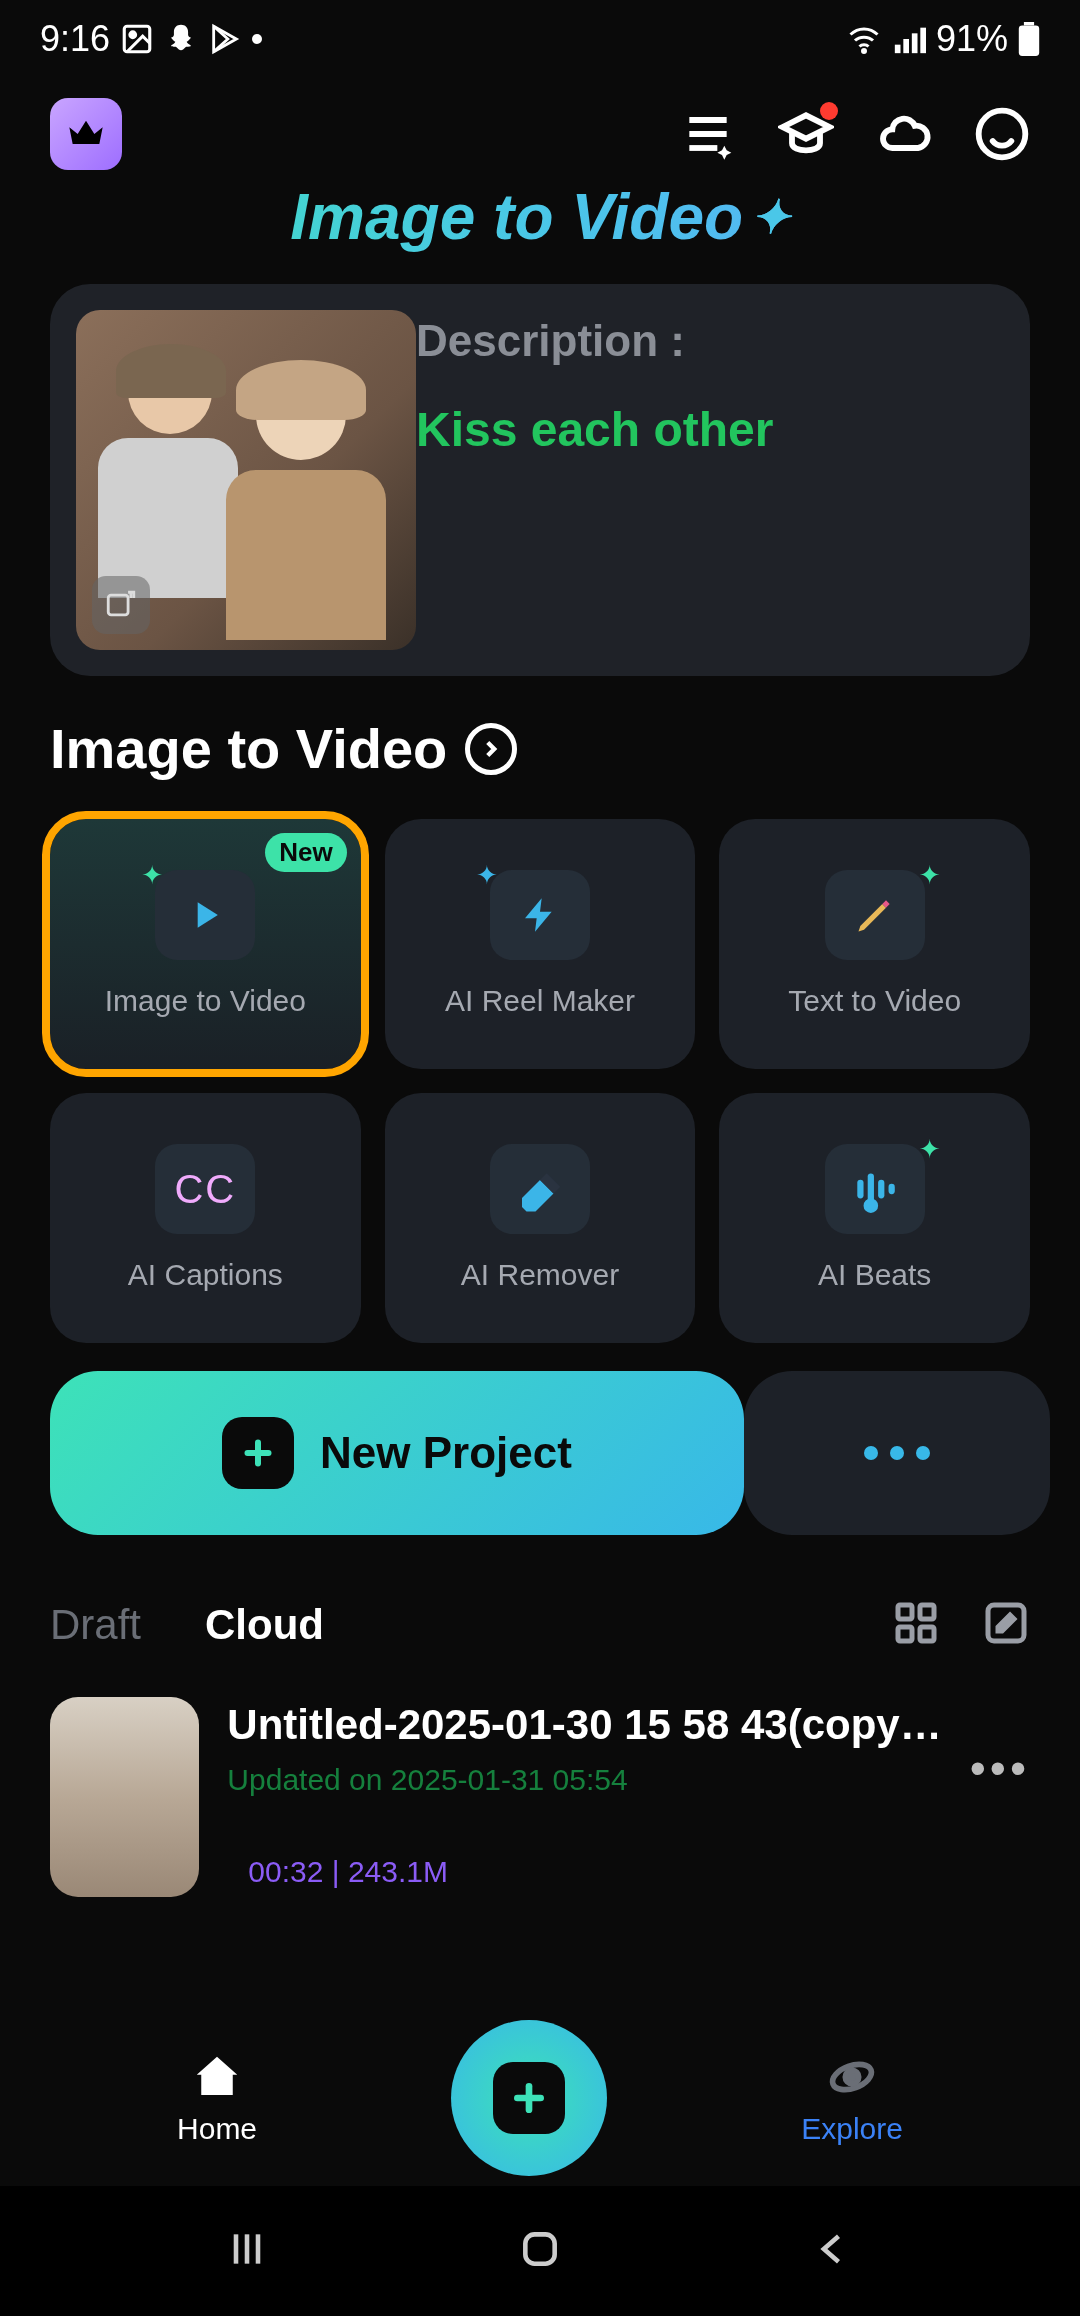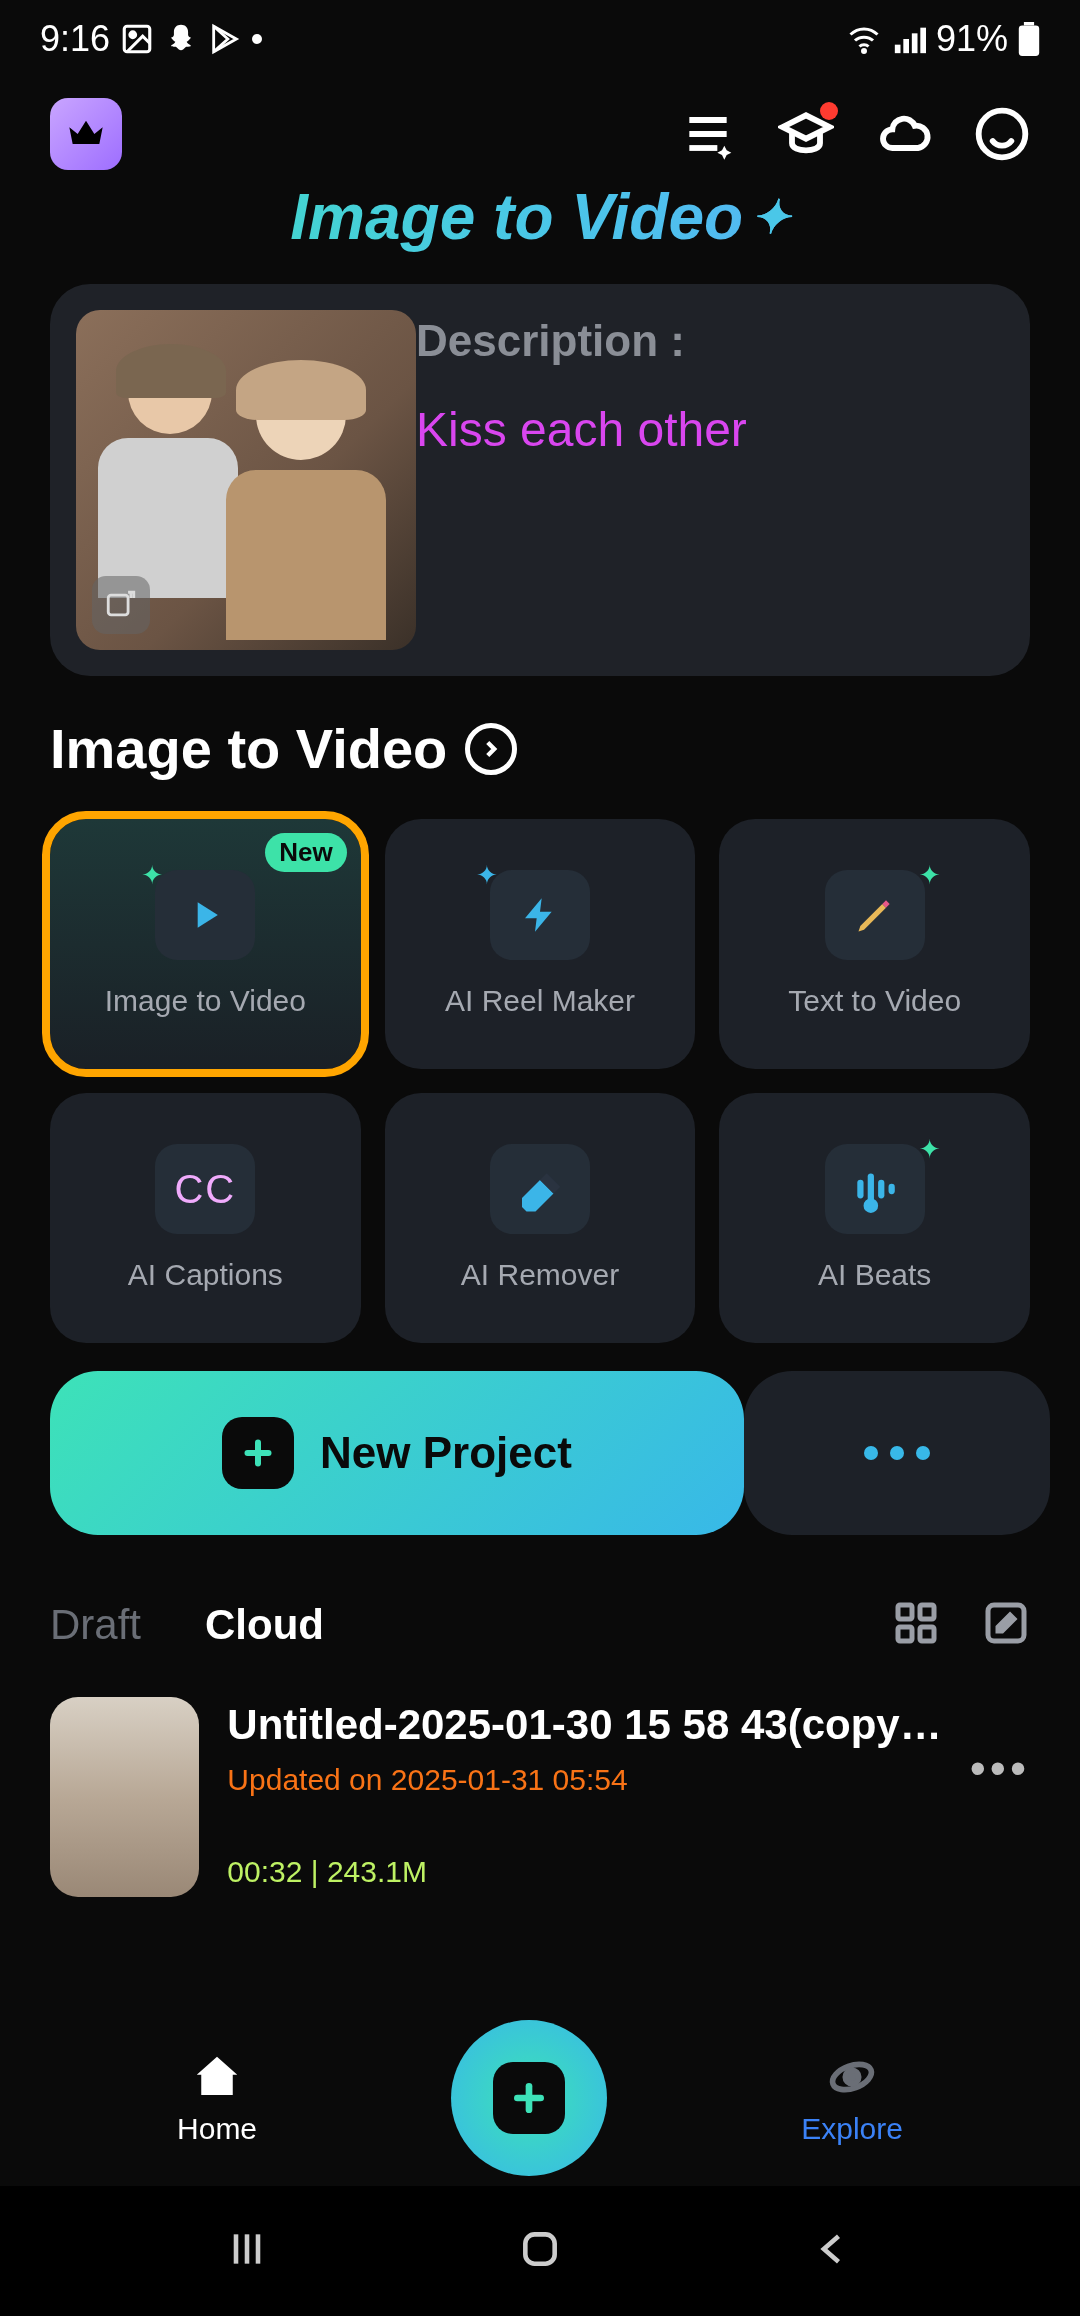--- a/index.html
+++ b/index.html
@@ -81,21 +81,21 @@
 .promo-overlay-icon {
   position: absolute; bottom: 16px; left: 16px;
   width: 58px; height: 58px;
   background: rgba(100,100,100,0.55);
   border-radius: 14px;
   display: flex; align-items: center; justify-content: center;
   color: #ddd; font-size: 30px;
 }
 .promo-text { padding-top: 6px; }
 .promo-label { color: #8a8e96; font-size: 44px; font-weight: 600; }
-.promo-desc { color: #d946ef; font-size: 48px; font-weight: 400; margin-top: 36px; }
+.promo-desc { color: #22c55e; font-size: 48px; font-weight: 700; margin-top: 36px; }
 
 
 .section-title {
   display: flex; align-items: center; gap: 18px;
   margin: 40px 0 0 50px;
   font-size: 56px;
   font-weight: 700;
   font-family: "Comic Sans MS", cursive, sans-serif;
 }
 .chevron-circle {
@@ -182,22 +182,22 @@
   display: flex; gap: 28px;
   padding: 46px 50px 0 50px;
 }
 .thumb {
   width: 200px; height: 200px;
   background: linear-gradient(180deg, #d8d0c4 0%, #b8a896 50%, #9a8876 100%);
   border-radius: 28px;
 }
 .project-info { flex: 1; padding-top: 4px; }
 .project-title { font-size: 42px; font-weight: 600; font-family: "Comic Sans MS", cursive, sans-serif; white-space: nowrap; overflow: hidden; }
-.project-meta { color: #f97316; font-size: 30px; margin-top: 14px; font-family: "Comic Sans MS", cursive, sans-serif; }
-.project-stats { color: #bef264; font-size: 30px; margin-top: 58px; font-family: "Comic Sans MS", cursive, sans-serif; }
+.project-meta { color: #15803d; font-size: 30px; margin-top: 14px; font-family: "Comic Sans MS", cursive, sans-serif; }
+.project-stats { color: #8b5cf6; font-size: 30px; margin-top: 58px; font-family: "Comic Sans MS", cursive, sans-serif; margin-left: 21px; }
 .project-dots { color: #bbb; font-size: 46px; padding-top: 44px; letter-spacing: 4px; }
 
 
 .bottom-nav {
   position: absolute;
   bottom: 140px; left: 0; right: 0;
   display: flex; justify-content: space-around; align-items: center;
   padding: 0 80px;
 }
 .nav-item { display: flex; flex-direction: column; align-items: center; gap: 8px; font-size: 30px; font-family: "Comic Sans MS", cursive, sans-serif; }

